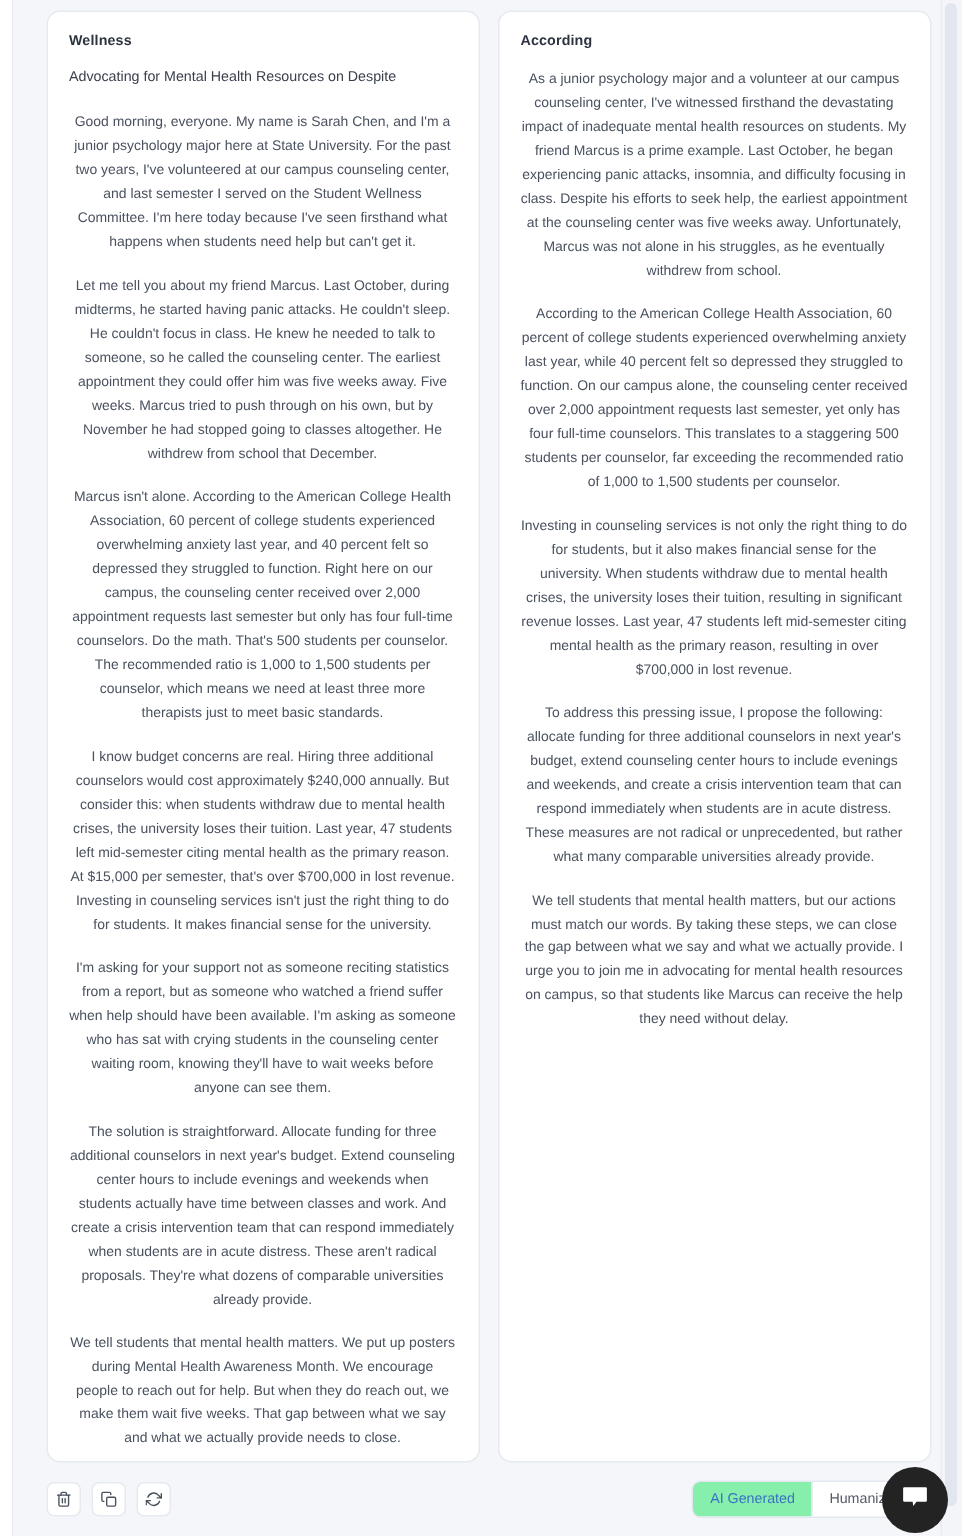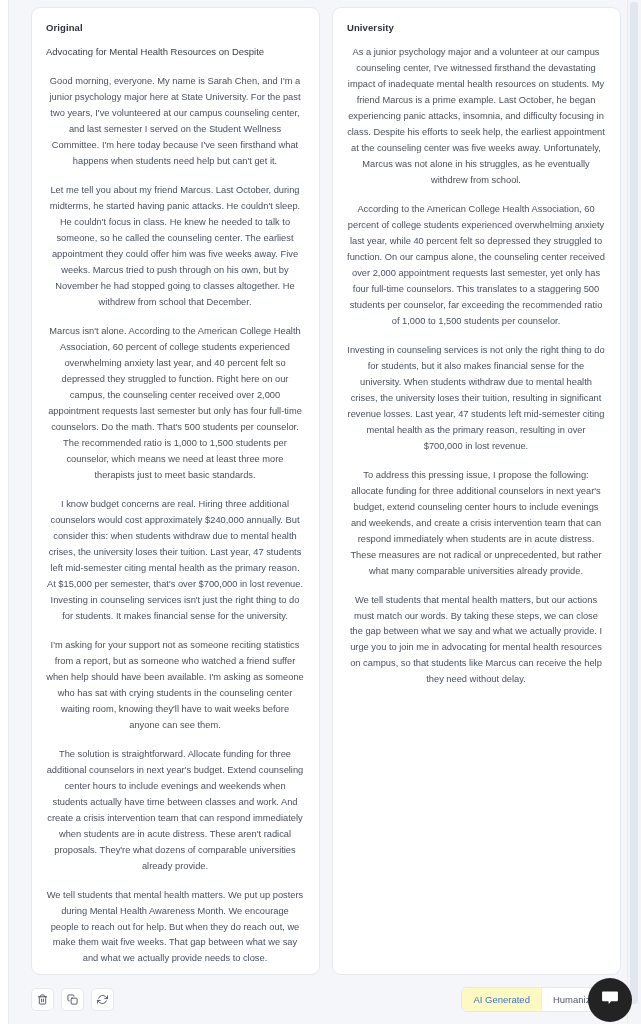--- a/index.html
+++ b/index.html
@@ -118,21 +118,21 @@
   .seg {
     display: flex;
     align-items: center;
     padding: 0 11px;
     font-size: 9.5px;
     color: #535b68;
     cursor: pointer;
     white-space: nowrap;
   }
   .seg.active {
-    background: #fef9c3;
+    background: #86efac;
     color: #3b72c4;
     font-weight: 400;
   }
   .seg + .seg { border-left: 1px solid #e9ecf2; }
 
   .chat-fab {
     position: absolute;
     right: 9px;
     bottom: 2px;
     width: 44px; height: 44px;
@@ -152,34 +152,34 @@
 
   <div class="left-rail"></div>
 
   <div class="scroll-track">
     <div class="scroll-thumb"></div>
   </div>
 
   <div class="panes">
 
     <div class="card">
-      <div class="card-label">Original</div>
+      <div class="card-label">Wellness</div>
       <div class="doc-title">Advocating for Mental Health Resources on Despite</div>
       <div class="para">Good morning, everyone. My name is Sarah Chen, and I'm a junior psychology major here at State University. For the past two years, I've volunteered at our campus counseling center, and last semester I served on the Student Wellness Committee. I'm here today because I've seen firsthand what happens when students need help but can't get it.</div>
       <div class="para">Let me tell you about my friend Marcus. Last October, during midterms, he started having panic attacks. He couldn't sleep. He couldn't focus in class. He knew he needed to talk to someone, so he called the counseling center. The earliest appointment they could offer him was five weeks away. Five weeks. Marcus tried to push through on his own, but by November he had stopped going to classes altogether. He withdrew from school that December.</div>
       <div class="para">Marcus isn't alone. According to the American College Health Association, 60 percent of college students experienced overwhelming anxiety last year, and 40 percent felt so depressed they struggled to function. Right here on our campus, the counseling center received over 2,000 appointment requests last semester but only has four full-time counselors. Do the math. That's 500 students per counselor. The recommended ratio is 1,000 to 1,500 students per counselor, which means we need at least three more therapists just to meet basic standards.</div>
       <div class="para">I know budget concerns are real. Hiring three additional counselors would cost approximately $240,000 annually. But consider this: when students withdraw due to mental health crises, the university loses their tuition. Last year, 47 students left mid-semester citing mental health as the primary reason. At $15,000 per semester, that's over $700,000 in lost revenue. Investing in counseling services isn't just the right thing to do for students. It makes financial sense for the university.</div>
       <div class="para">I'm asking for your support not as someone reciting statistics from a report, but as someone who watched a friend suffer when help should have been available. I'm asking as someone who has sat with crying students in the counseling center waiting room, knowing they'll have to wait weeks before anyone can see them.</div>
       <div class="para">The solution is straightforward. Allocate funding for three additional counselors in next year's budget. Extend counseling center hours to include evenings and weekends when students actually have time between classes and work. And create a crisis intervention team that can respond immediately when students are in acute distress. These aren't radical proposals. They're what dozens of comparable universities already provide.</div>
       <div class="para">We tell students that mental health matters. We put up posters during Mental Health Awareness Month. We encourage people to reach out for help. But when they do reach out, we make them wait five weeks. That gap between what we say and what we actually provide needs to close.</div>
 
     </div>
 
     <div class="card">
-      <div class="card-label">University</div>
+      <div class="card-label">According</div>
       <div class="para">As a junior psychology major and a volunteer at our campus counseling center, I've witnessed firsthand the devastating impact of inadequate mental health resources on students. My friend Marcus is a prime example. Last October, he began experiencing panic attacks, insomnia, and difficulty focusing in class. Despite his efforts to seek help, the earliest appointment at the counseling center was five weeks away. Unfortunately, Marcus was not alone in his struggles, as he eventually withdrew from school.</div>
       <div class="para">According to the American College Health Association, 60 percent of college students experienced overwhelming anxiety last year, while 40 percent felt so depressed they struggled to function. On our campus alone, the counseling center received over 2,000 appointment requests last semester, yet only has four full-time counselors. This translates to a staggering 500 students per counselor, far exceeding the recommended ratio of 1,000 to 1,500 students per counselor.</div>
       <div class="para">Investing in counseling services is not only the right thing to do for students, but it also makes financial sense for the university. When students withdraw due to mental health crises, the university loses their tuition, resulting in significant revenue losses. Last year, 47 students left mid-semester citing mental health as the primary reason, resulting in over $700,000 in lost revenue.</div>
       <div class="para">To address this pressing issue, I propose the following: allocate funding for three additional counselors in next year's budget, extend counseling center hours to include evenings and weekends, and create a crisis intervention team that can respond immediately when students are in acute distress. These measures are not radical or unprecedented, but rather what many comparable universities already provide.</div>
       <div class="para">We tell students that mental health matters, but our actions must match our words. By taking these steps, we can close the gap between what we say and what we actually provide. I urge you to join me in advocating for mental health resources on campus, so that students like Marcus can receive the help they need without delay.</div>
     </div>
 
   </div>
 
   <div class="bottom-bar">

